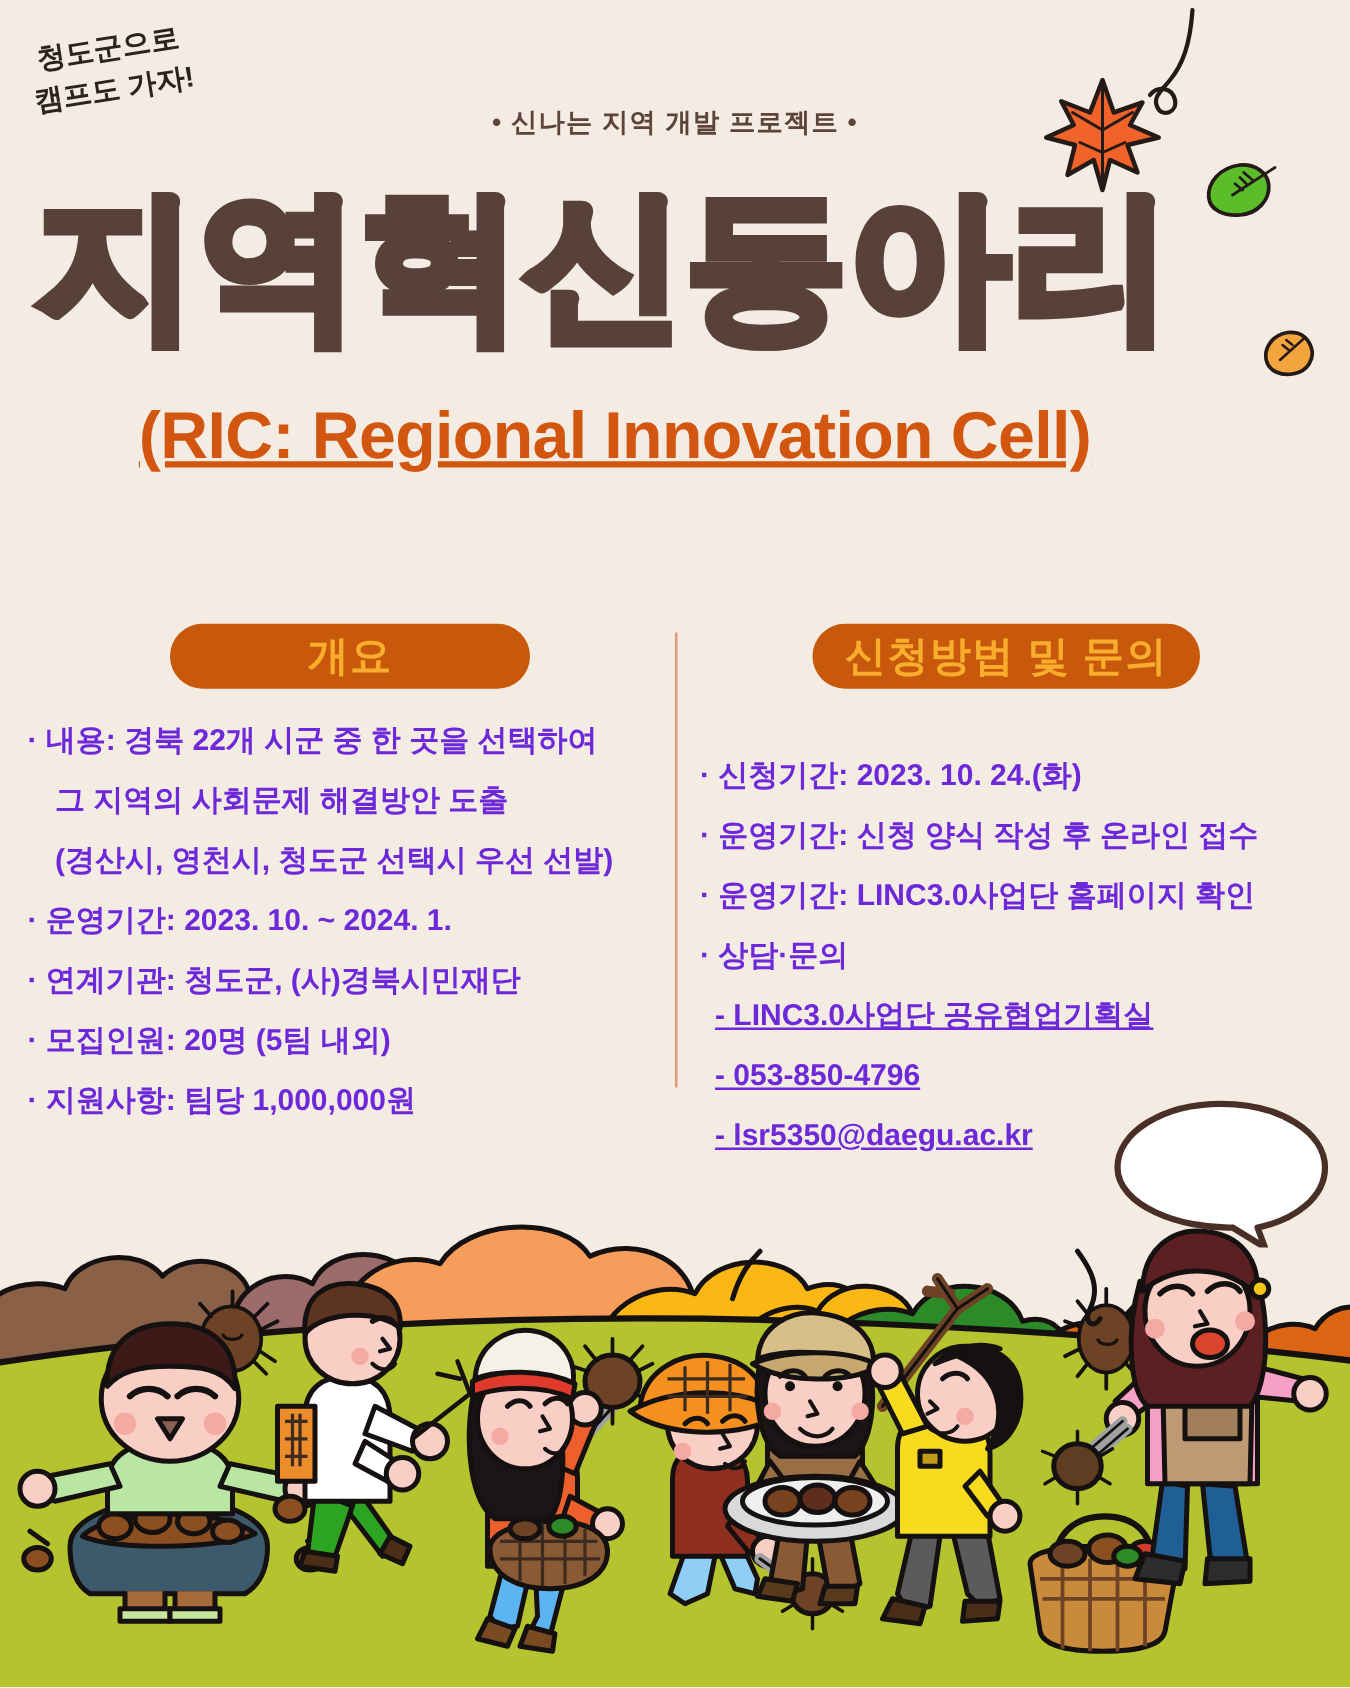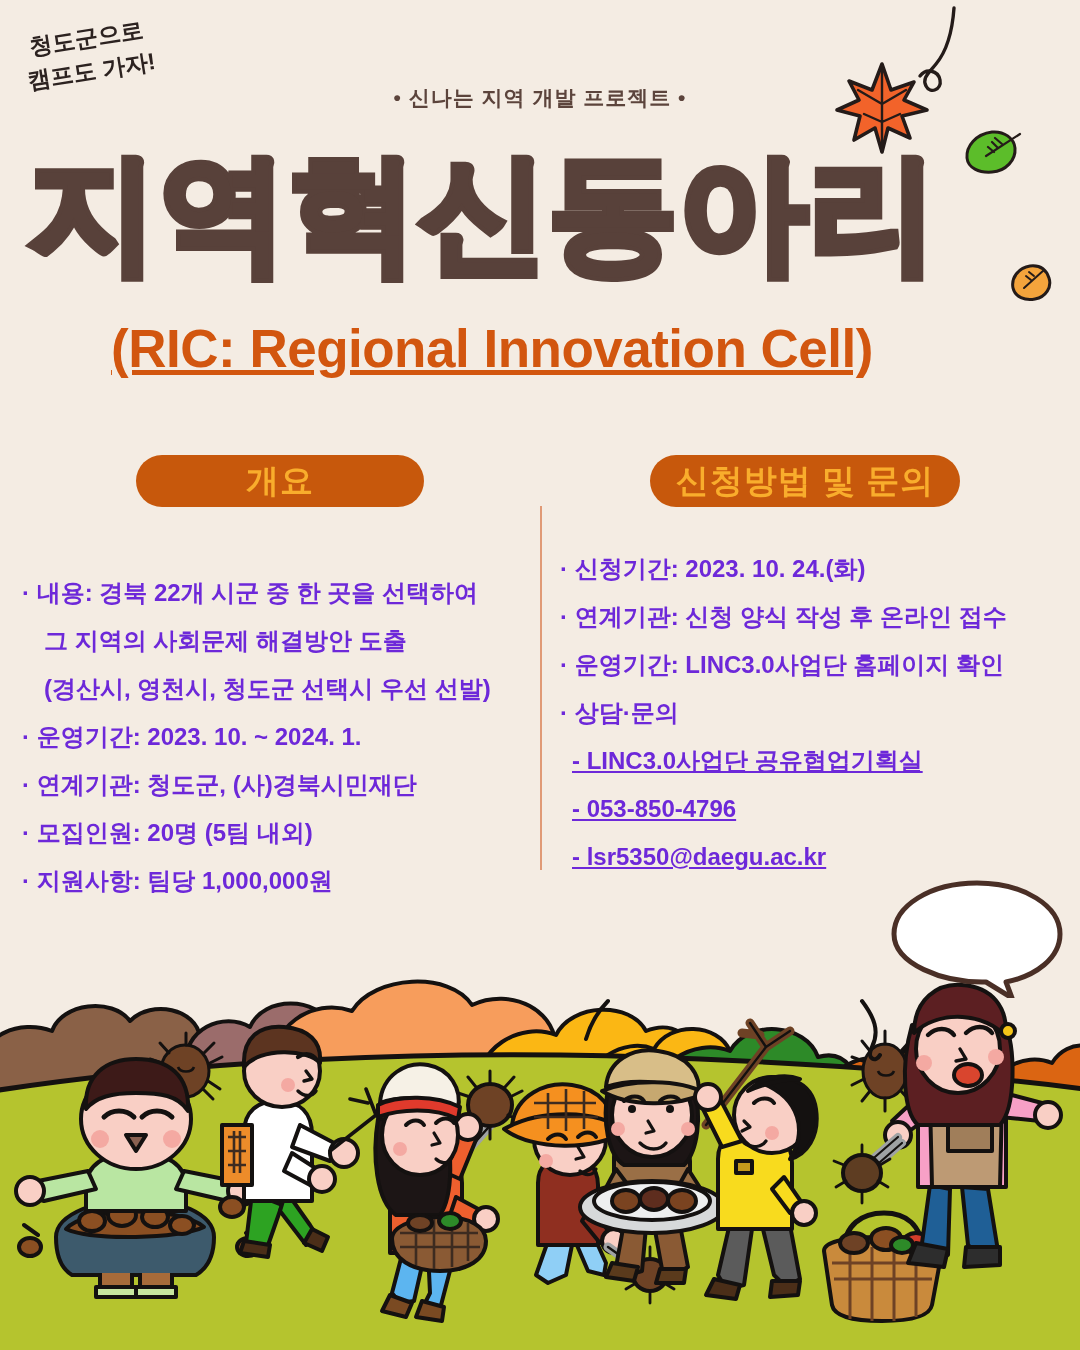--- a/index.html
+++ b/index.html
@@ -68,20 +68,21 @@
     height: 52px;
     border-radius: 26px;
     background: #c7580c;
     color: #f9ad2c;
     font-size: 33px;
     font-weight: bold;
     display: flex;
     align-items: center;
     justify-content: center;
     letter-spacing: 1px;
+    margin-top: 44px;
   }
   .badge-left  { left: 136px; top: 455px; width: 288px; }
   .badge-right { left: 650px; top: 455px; width: 310px; }
 
   
   .divider {
     position: absolute;
     left: 540px;
     top: 506px;
     width: 2px;
@@ -92,21 +93,21 @@
   
   .col {
     position: absolute;
     color: #6d28d9;
     font-size: 24px;
     font-weight: bold;
     line-height: 1.0;
     margin-top: 21px;
   }
   .col-left  { left: 22px;  top: 548px; width: 500px; }
-  .col-right { left: 560px; top: 524px; width: 500px; }
+  .col-right { left: 560px; top: 576px; width: 500px; }
   .line {
     height: 48px;
     display: flex;
     align-items: center;
     white-space: nowrap;
   }
   .line.indent-1 { padding-left: 22px; }
   .line.indent-2 { padding-left: 12px; text-decoration: underline; }
 
   
@@ -183,21 +184,21 @@
     <div class="line indent-1">그 지역의 사회문제 해결방안 도출</div>
     <div class="line indent-1">(경산시, 영천시, 청도군 선택시 우선 선발)</div>
     <div class="line">· 운영기간: 2023. 10. ~ 2024. 1.</div>
     <div class="line">· 연계기관: 청도군, (사)경북시민재단</div>
     <div class="line">· 모집인원: 20명 (5팀 내외)</div>
     <div class="line">· 지원사항: 팀당 1,000,000원</div>
   </div>
 
   <div class="col col-right">
     <div class="line">· 신청기간: 2023. 10. 24.(화)</div>
-    <div class="line">· 연계기관: 신청 양식 작성 후 온라인 접수</div>
+    <div class="line">· 운영기간: 신청 양식 작성 후 온라인 접수</div>
     <div class="line">· 운영기간: LINC3.0사업단 홈페이지 확인</div>
     <div class="line">· 상담·문의</div>
     <div class="line indent-2">- LINC3.0사업단 공유협업기획실</div>
     <div class="line indent-2">- 053-850-4796</div>
     <div class="line indent-2">- lsr5350@daegu.ac.kr</div>
   </div>
 
   <svg class="scene" viewBox="0 0 1080 375" preserveAspectRatio="none">
     <defs>
       <clipPath id="sceneClip">

